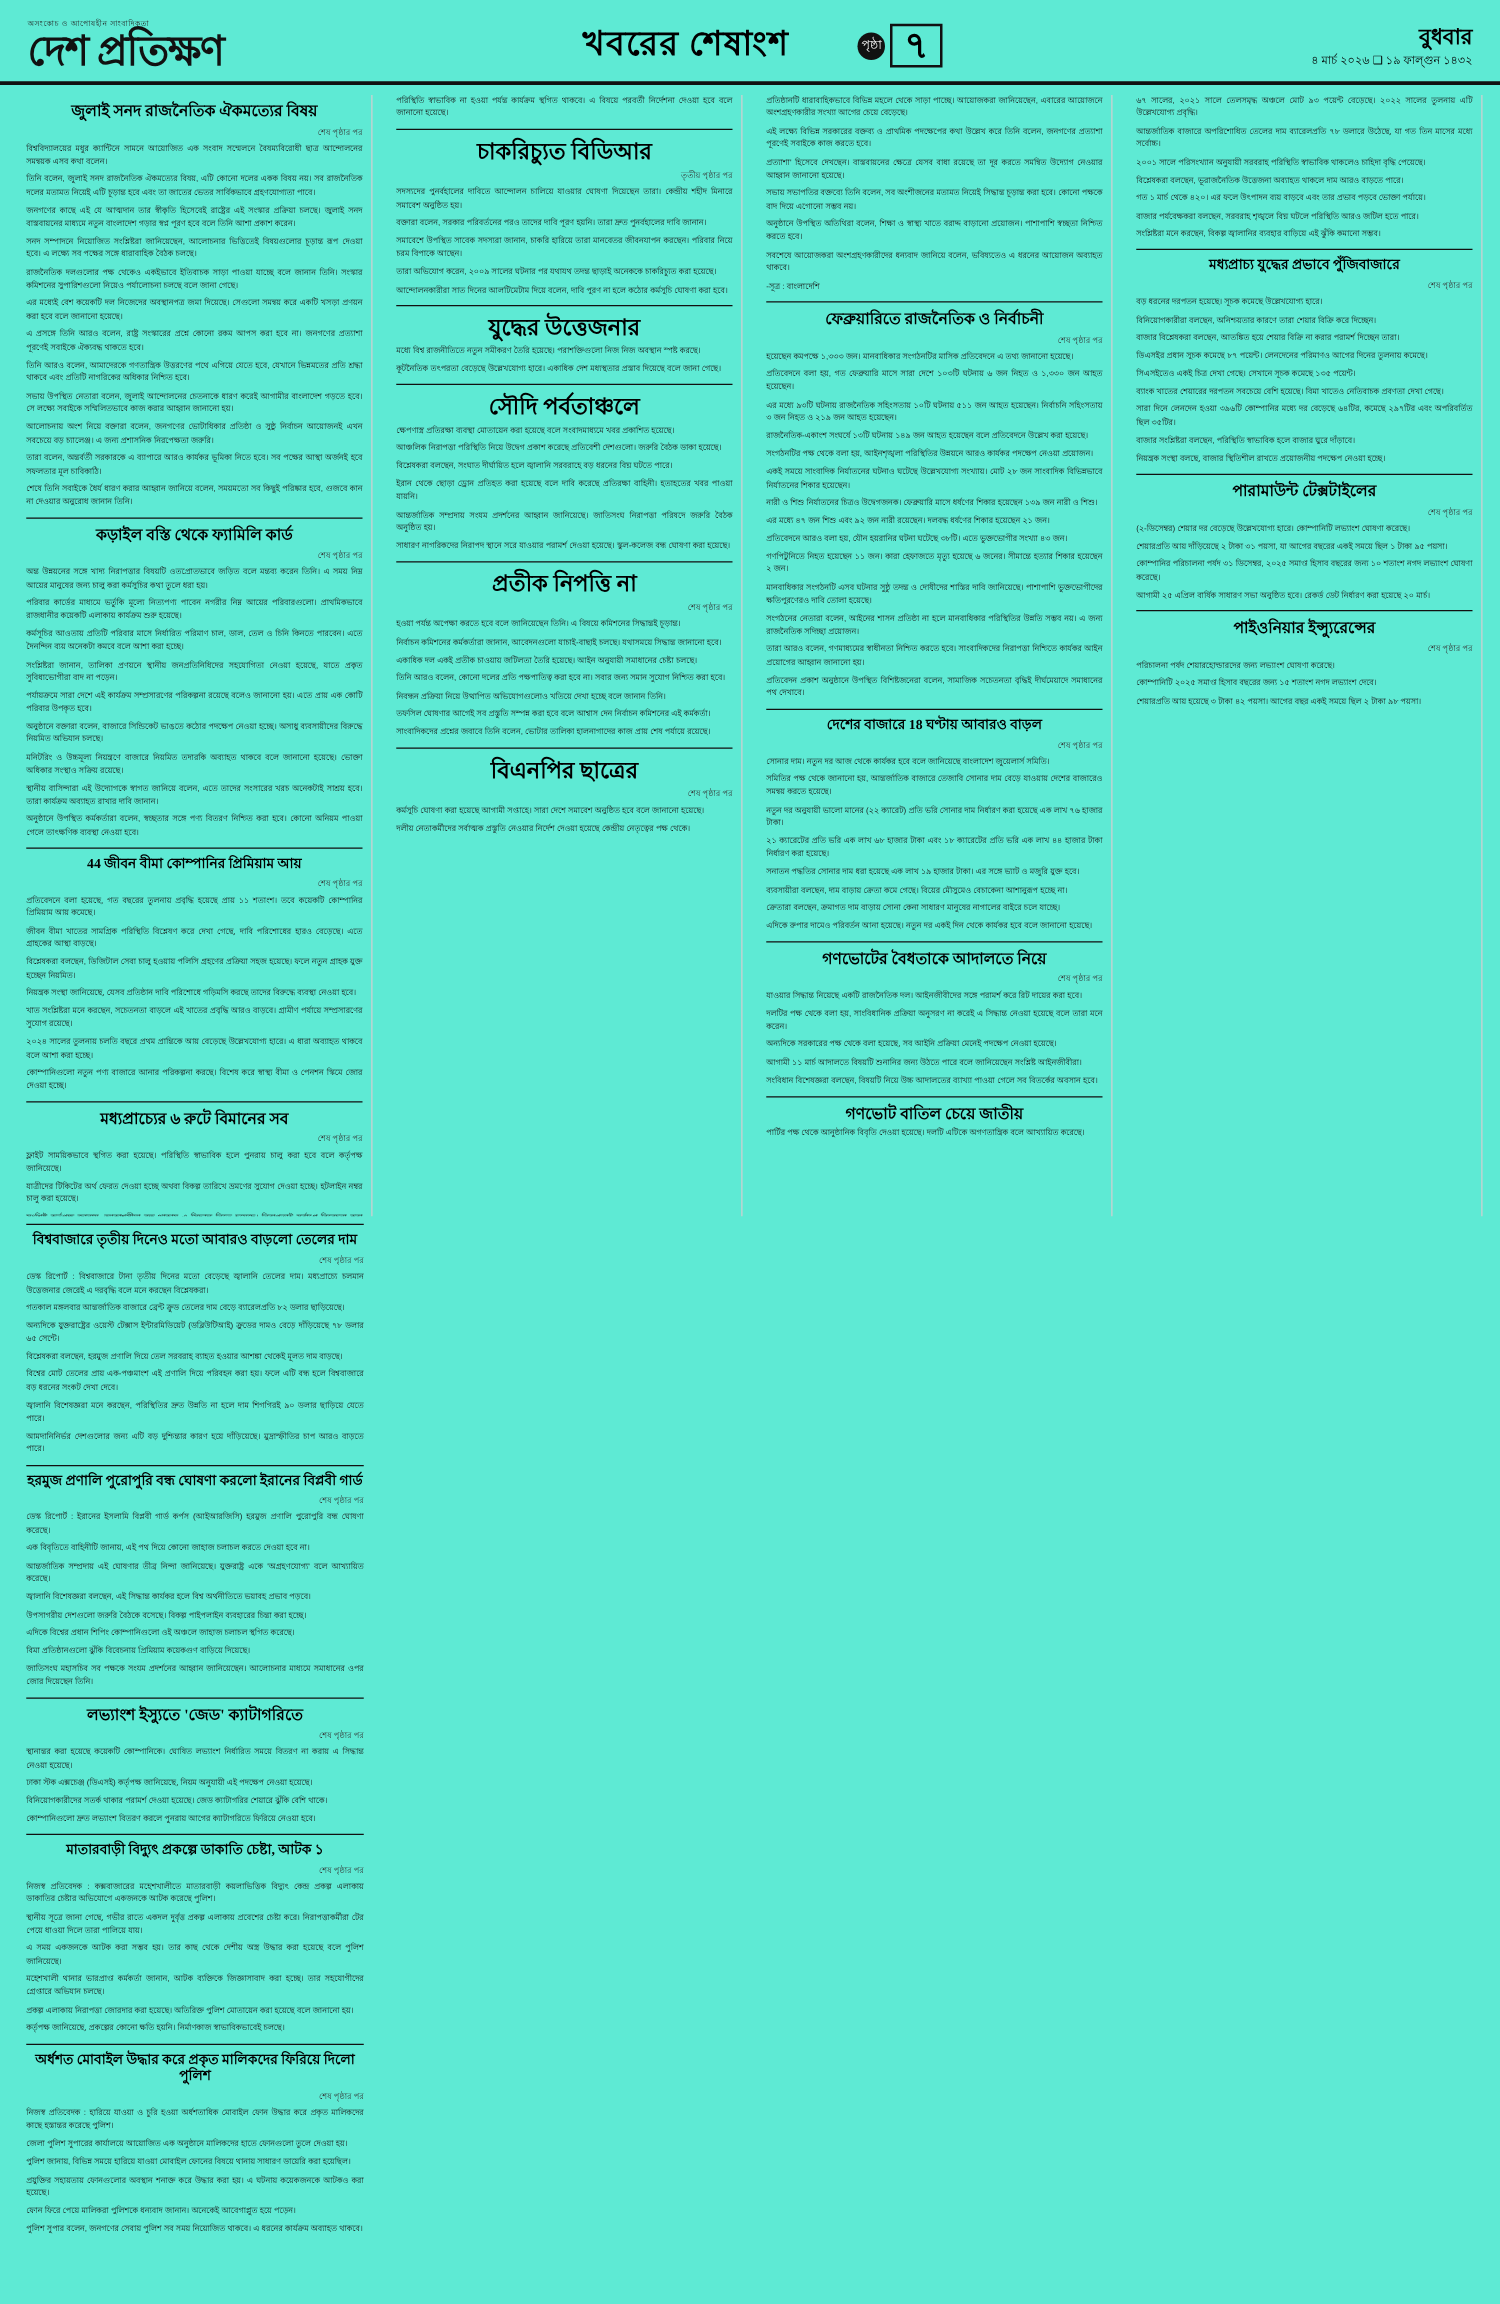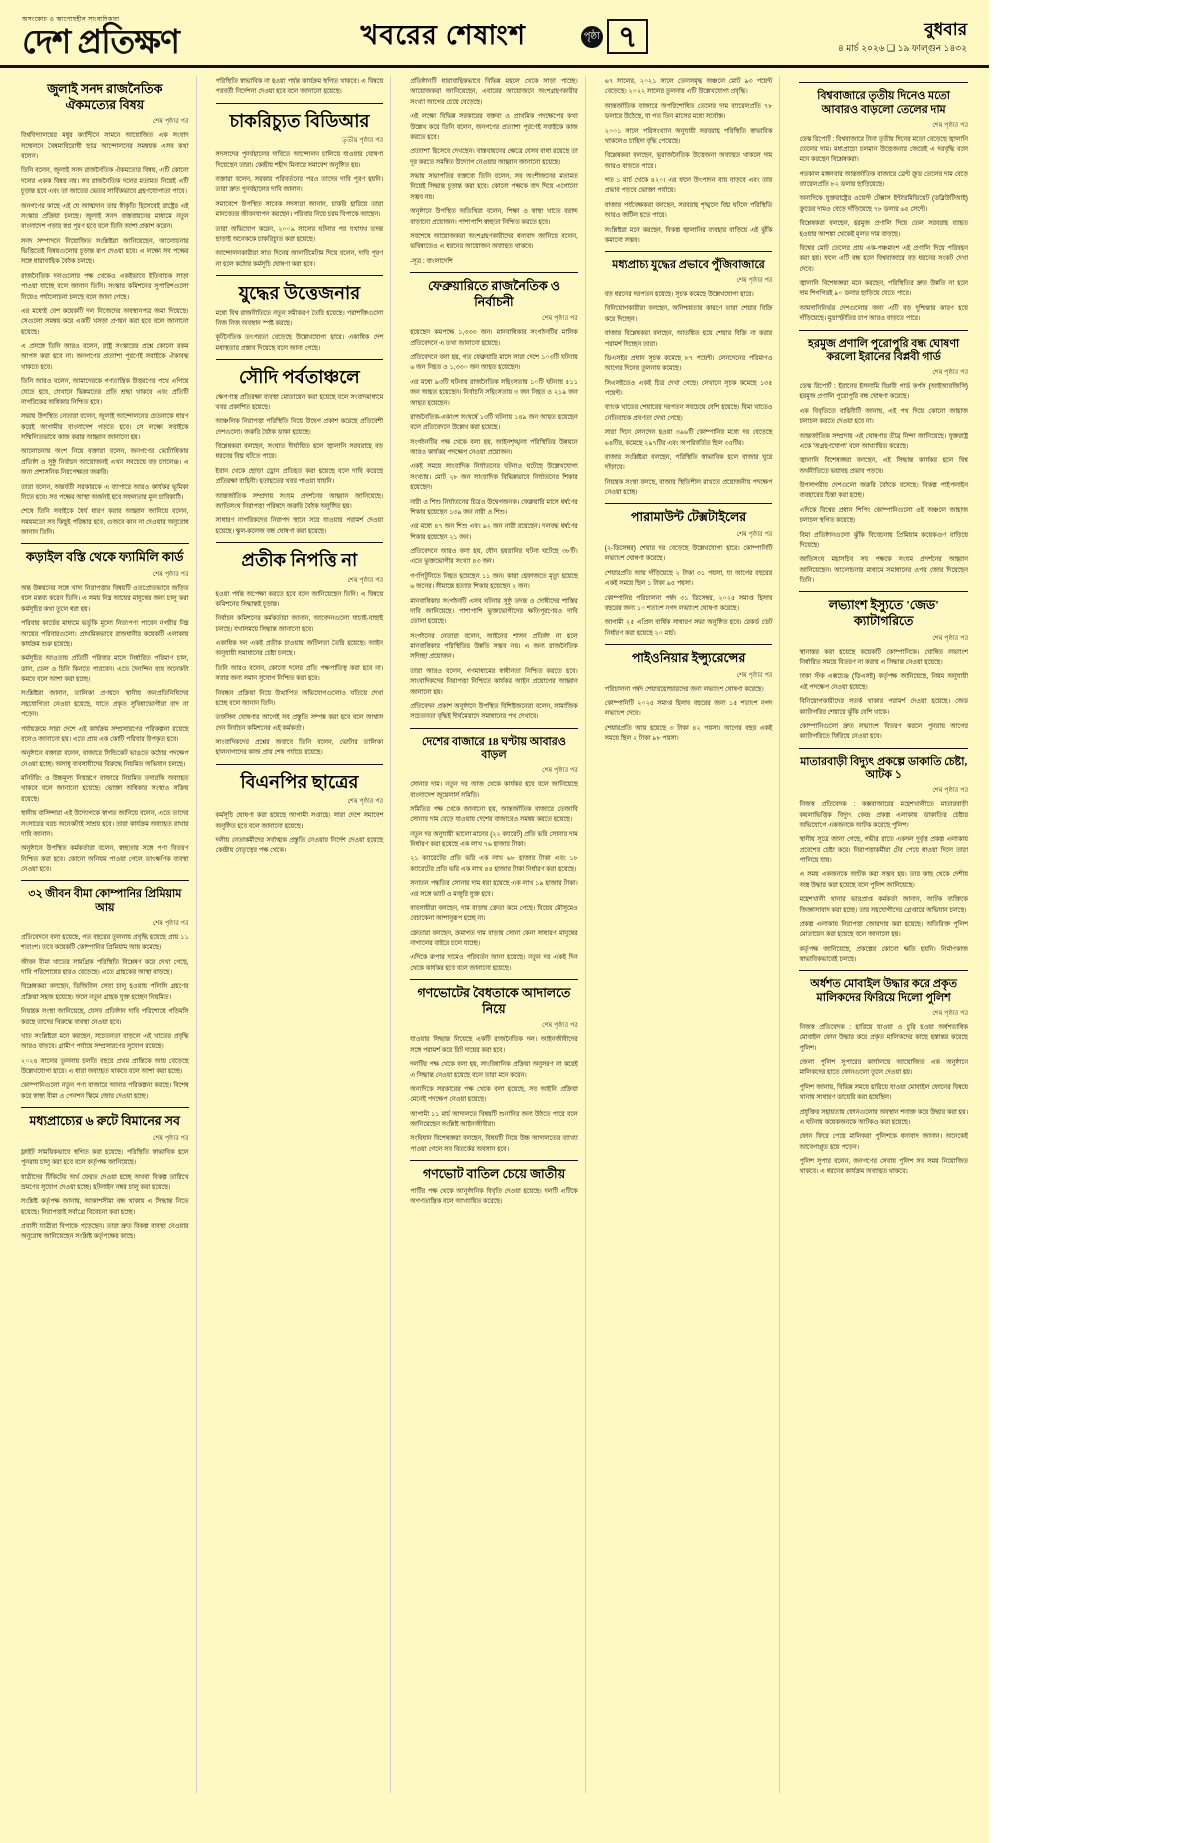--- a/index.html
+++ b/index.html
@@ -9,26 +9,26 @@
   }
   body {
     width: 1200px;
     height: 1843px;
     font-family: "Liberation Sans", sans-serif;
     color: #000;
     position: relative;
     overflow: hidden;
   }
   .page {
-    width: 989px;
+    width: 1200px;
     height: 1843px;
     padding: 0;
     box-sizing: border-box;
     position: relative;
-    background: #fef9c3;
+    background: #5eead4;
   }
 
   
   .masthead {
     display: flex;
     align-items: center;
     justify-content: space-between;
     padding: 14px 22px 6px 22px;
     border-bottom: 3px solid #111;
   }
@@ -99,21 +99,21 @@
     font-weight: bold;
   }
   .date-full {
     font-size: 9px;
     margin-top: 0;
   }
 
   
   .columns {
     display: grid;
-    grid-template-columns: repeat(5, 1fr);
+    grid-template-columns: repeat(4, 1fr);
     column-gap: 12px;
     padding: 8px 14px 10px 14px;
     height: 1735px;
     box-sizing: border-box;
   }
   .col {
     padding: 0 7px;
     border-right: 1px solid #cfcfcf;
     overflow: hidden;
   }
@@ -196,21 +196,21 @@
           <p>অন্ত উন্নয়নের সঙ্গে খাদ্য নিরাপত্তার বিষয়টি ওতপ্রোতভাবে জড়িত বলে মন্তব্য করেন তিনি। এ সময় নিম্ন আয়ের মানুষের জন্য চালু করা কর্মসূচির কথা তুলে ধরা হয়।</p>
           <p>পরিবার কার্ডের মাধ্যমে ভর্তুকি মূল্যে নিত্যপণ্য পাবেন নগরীর নিম্ন আয়ের পরিবারগুলো। প্রাথমিকভাবে রাজধানীর কয়েকটি এলাকায় কার্যক্রম শুরু হয়েছে।</p>
           <p>কর্মসূচির আওতায় প্রতিটি পরিবার মাসে নির্ধারিত পরিমাণ চাল, ডাল, তেল ও চিনি কিনতে পারবেন। এতে দৈনন্দিন ব্যয় অনেকটা কমবে বলে আশা করা হচ্ছে।</p>
           <p>সংশ্লিষ্টরা জানান, তালিকা প্রণয়নে স্থানীয় জনপ্রতিনিধিদের সহযোগিতা নেওয়া হয়েছে, যাতে প্রকৃত সুবিধাভোগীরা বাদ না পড়েন।</p>
           <p>পর্যায়ক্রমে সারা দেশে এই কার্যক্রম সম্প্রসারণের পরিকল্পনা রয়েছে বলেও জানানো হয়। এতে প্রায় এক কোটি পরিবার উপকৃত হবে।</p>
           <p>অনুষ্ঠানে বক্তারা বলেন, বাজারে সিন্ডিকেট ভাঙতে কঠোর পদক্ষেপ নেওয়া হচ্ছে। অসাধু ব্যবসায়ীদের বিরুদ্ধে নিয়মিত অভিযান চলছে।</p>
           <p>মনিটরিং ও উচ্চমূল্য নিয়ন্ত্রণে বাজারে নিয়মিত তদারকি অব্যাহত থাকবে বলে জানানো হয়েছে। ভোক্তা অধিকার সংস্থাও সক্রিয় রয়েছে।</p>
           <p>স্থানীয় বাসিন্দারা এই উদ্যোগকে স্বাগত জানিয়ে বলেন, এতে তাদের সংসারের খরচ অনেকটাই সাশ্রয় হবে। তারা কার্যক্রম অব্যাহত রাখার দাবি জানান।</p>
           <p>অনুষ্ঠানে উপস্থিত কর্মকর্তারা বলেন, স্বচ্ছতার সঙ্গে পণ্য বিতরণ নিশ্চিত করা হবে। কোনো অনিয়ম পাওয়া গেলে তাৎক্ষণিক ব্যবস্থা নেওয়া হবে।</p>
         </div>
-        <div class="headline h-sm">৩২ জীবন বীমা কোম্পানির প্রিমিয়াম আয়</div>
+        <div class="headline h-sm">44 জীবন বীমা কোম্পানির প্রিমিয়াম আয়</div>
         <div class="byline">শেষ পৃষ্ঠার পর</div>
         <div class="body">
           <p>প্রতিবেদনে বলা হয়েছে, গত বছরের তুলনায় প্রবৃদ্ধি হয়েছে প্রায় ১১ শতাংশ। তবে কয়েকটি কোম্পানির প্রিমিয়াম আয় কমেছে।</p>
           <p>জীবন বীমা খাতের সামগ্রিক পরিস্থিতি বিশ্লেষণ করে দেখা গেছে, দাবি পরিশোধের হারও বেড়েছে। এতে গ্রাহকের আস্থা বাড়ছে।</p>
           <p>বিশ্লেষকরা বলছেন, ডিজিটাল সেবা চালু হওয়ায় পলিসি গ্রহণের প্রক্রিয়া সহজ হয়েছে। ফলে নতুন গ্রাহক যুক্ত হচ্ছেন নিয়মিত।</p>
           <p>নিয়ন্ত্রক সংস্থা জানিয়েছে, যেসব প্রতিষ্ঠান দাবি পরিশোধে গড়িমসি করছে তাদের বিরুদ্ধে ব্যবস্থা নেওয়া হবে।</p>
           <p>খাত সংশ্লিষ্টরা মনে করছেন, সচেতনতা বাড়লে এই খাতের প্রবৃদ্ধি আরও বাড়বে। গ্রামীণ পর্যায়ে সম্প্রসারণের সুযোগ রয়েছে।</p>
           <p>২০২৪ সালের তুলনায় চলতি বছরে প্রথম প্রান্তিকে আয় বেড়েছে উল্লেখযোগ্য হারে। এ ধারা অব্যাহত থাকবে বলে আশা করা হচ্ছে।</p>
           <p>কোম্পানিগুলো নতুন পণ্য বাজারে আনার পরিকল্পনা করছে। বিশেষ করে স্বাস্থ্য বীমা ও পেনশন স্কিমে জোর দেওয়া হচ্ছে।</p>
         </div>

